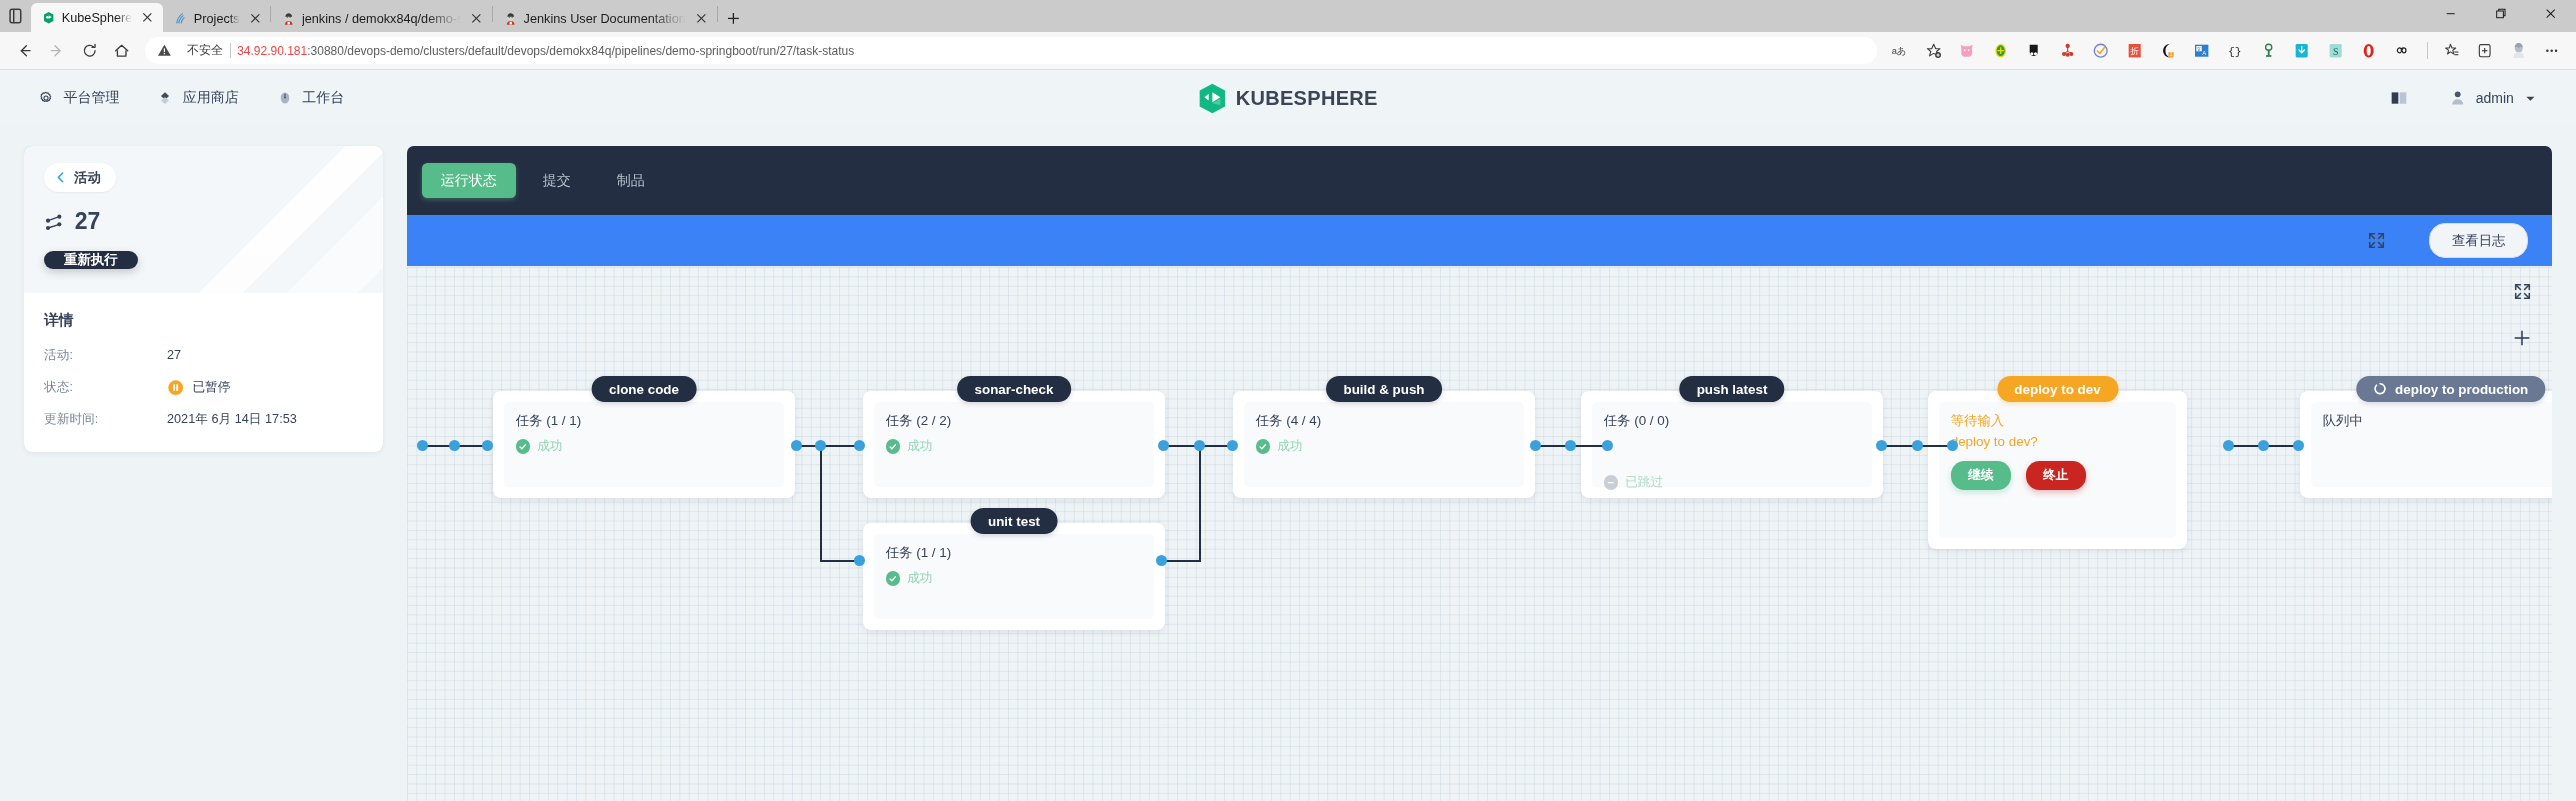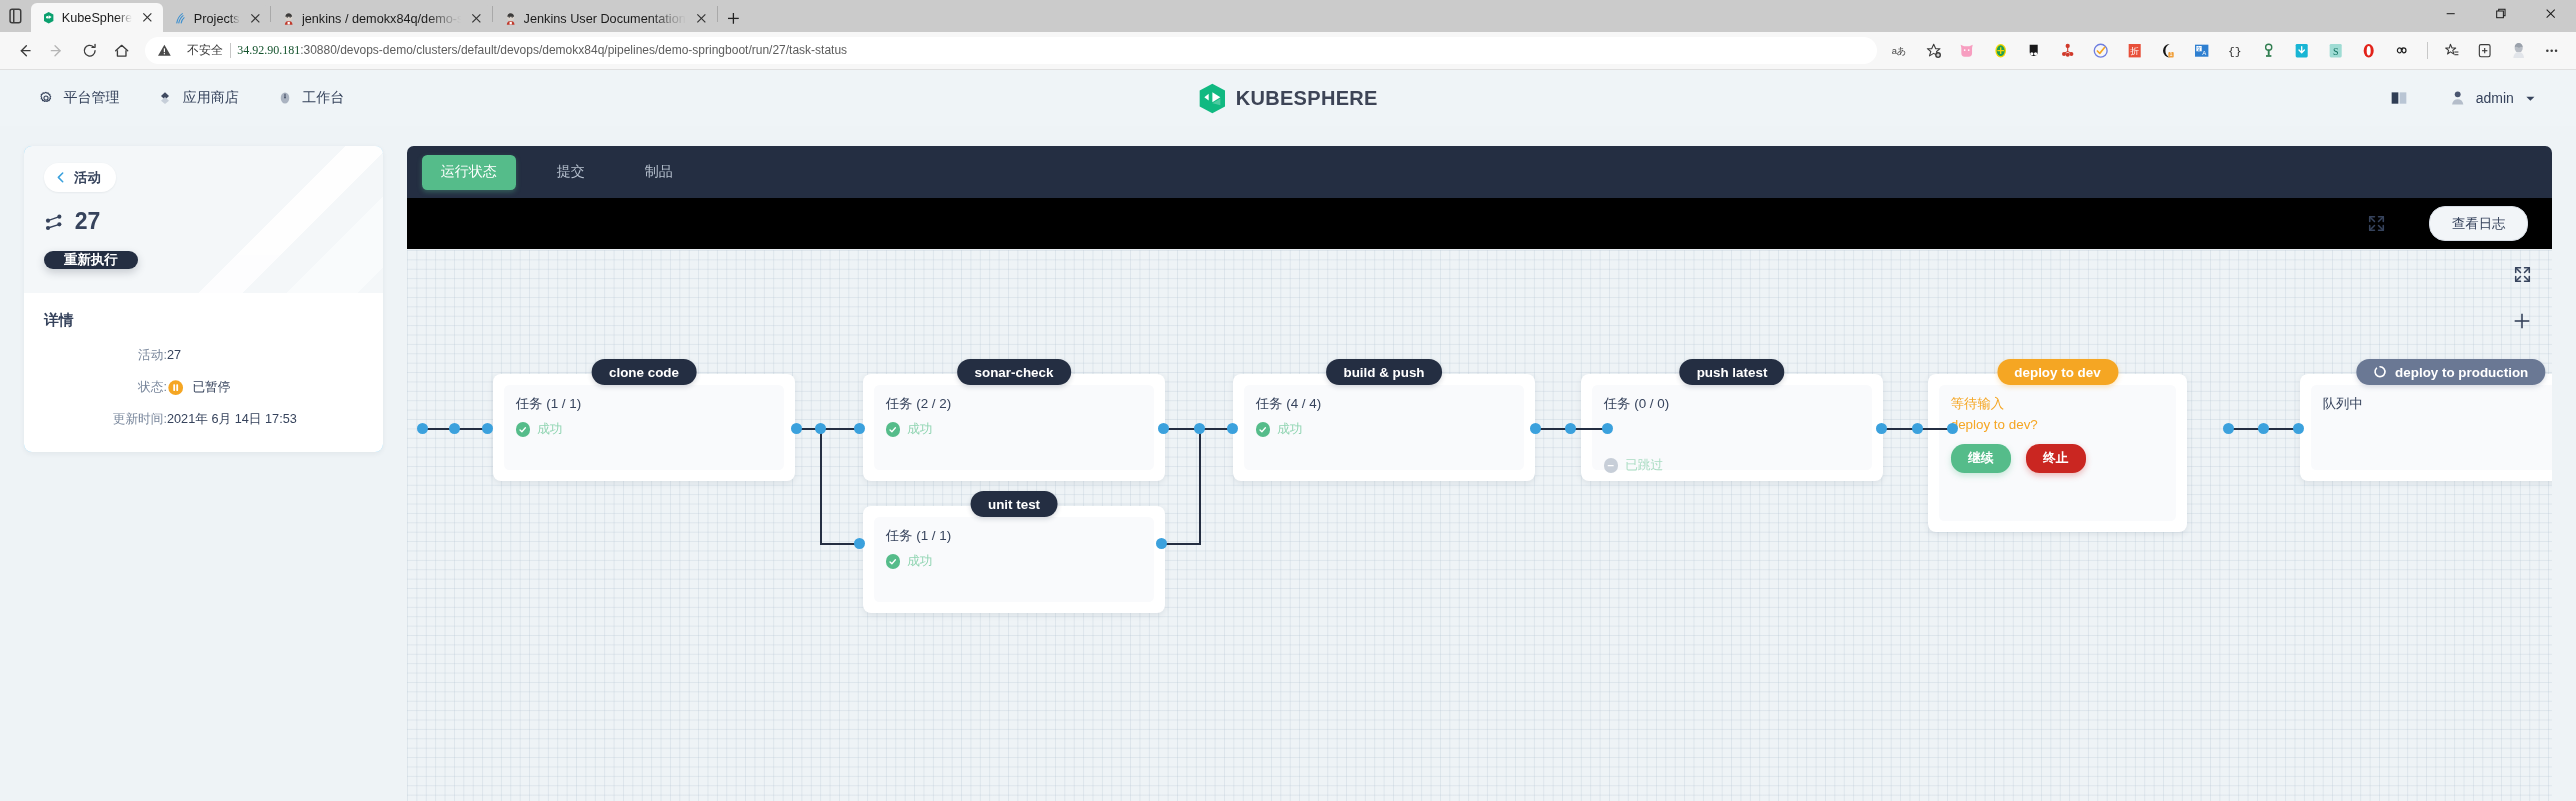--- a/index.html
+++ b/index.html
@@ -46,21 +46,21 @@
   }
   .nav-btn { width:31px; height:31px; display:flex; align-items:center; justify-content:center; border-radius:4px; color:#3b3b3b; flex:0 0 31px;}
   .nav-btn.disabled { color:#b5b5b5; }
   .omnibox {
     flex:1 1 auto; height:27px; background:#fff; border-radius:13.4px;
     display:flex; align-items:center; padding:0 12px; margin:0 6.7px; gap:6.7px; min-width:0;
   }
   .omni-warn { display:flex; align-items:center; gap:15px; color:#3b3b3b; font-size:12px; white-space:nowrap; }
   .omni-div { width:0.7px; height:14.8px; background:#c6c6c6; }
   .omni-url { font-size:12px; color:#5d5d5d; white-space:nowrap; overflow:hidden; }
-  .omni-url .host { color:#14532d;font-family:Liberation Serif, serif; }
+  .omni-url .host { color:#ef4444; }
   .ext-bar { display:flex; align-items:center; gap:4px; flex:0 0 auto; }
   .ext { width:29.5px; height:29.5px; display:flex; align-items:center; justify-content:center; border-radius:4px; }
   .ext-sep { width:0.7px; height:17.4px; background:#c8c8c8; margin:0 5.4px; }
 
   
   .ks-header {
     height: 56px; background:#eff4f7; display:flex; align-items:center;
     padding: 0 38px; position:relative;gap:44px;
   }
   .ks-nav { display:flex; align-items:center; gap:38px; }
@@ -91,37 +91,37 @@
   .act-row { display:flex; align-items:center; gap:10.7px; margin-top:16px; position:relative; z-index:2; }
   .act-num { font-size:23px; font-weight:bold; color:#36435c; }
   .rerun-btn {
     margin-top:16px; background:#242e42; color:#fff; border:none; border-radius:16px;
     padding:0 20px; font-size:13.4px; font-weight:bold; position:relative; z-index:2;
     box-shadow:0 3.4px 8px rgba(36,46,66,.22); font-family:inherit;
   }
   .detail-body { padding: 17.4px 20px 24px 20px; background:#fff; }
   .detail-title { font-size:14.8px; font-weight:bold; color:#36435c; margin-bottom:17.4px; }
   .detail-row { display:flex; align-items:center; margin-top:14.8px; font-size:12.7px; }
-  .detail-label { width:123px; flex:0 0 123px; color:#79879c;text-align:right; }
+  .detail-label { width:123px; flex:0 0 123px; color:#79879c; }
   .detail-value { color:#36435c; display:flex; align-items:center; gap:8px; }
 
   
   .ks-right { flex:1 1 auto; padding: 20px 24px 0 0; display:flex; flex-direction:column; min-width:0; }
   .tabbar {
-    background:#242e42; border-radius:6.7px 6.7px 0 0; height:52px;
-    display:flex; align-items:center; padding: 0 14.8px; gap:22px;
+    background:#242e42; border-radius:6.7px 6.7px 0 0; height:69px;
+    display:flex; align-items:center; padding: 0 14.8px; gap:8px;
   }
   .tabbtn {
     height:35px; display:flex; align-items:center; padding:0 19px; border-radius:5.4px;
     font-size:14px; color:#b6c0ce; background:transparent;
   }
   .tabbtn.active { background:#55bc8a; color:#fff; box-shadow:0 2px 5.4px rgba(85,188,138,.35); }
 
   .toolbar {
-    background:#000000; height:52px; display:flex; align-items:center; justify-content:flex-end;
+    background:#3b82f6; height:52px; display:flex; align-items:center; justify-content:flex-end;
     padding: 0 24px; gap:43px; border-bottom:0.7px solid #eaeef2;
   }
   .log-btn {
     border:0.7px solid #d8dee6; background:#f2f5f8; border-radius:16px; padding:7.4px 21.5px;
     font-size:13.4px; color:#36435c; font-family:inherit;
   }
 
   
   .canvas {
     flex:1 1 auto; background:#eef3f6; position:relative; overflow:hidden;

